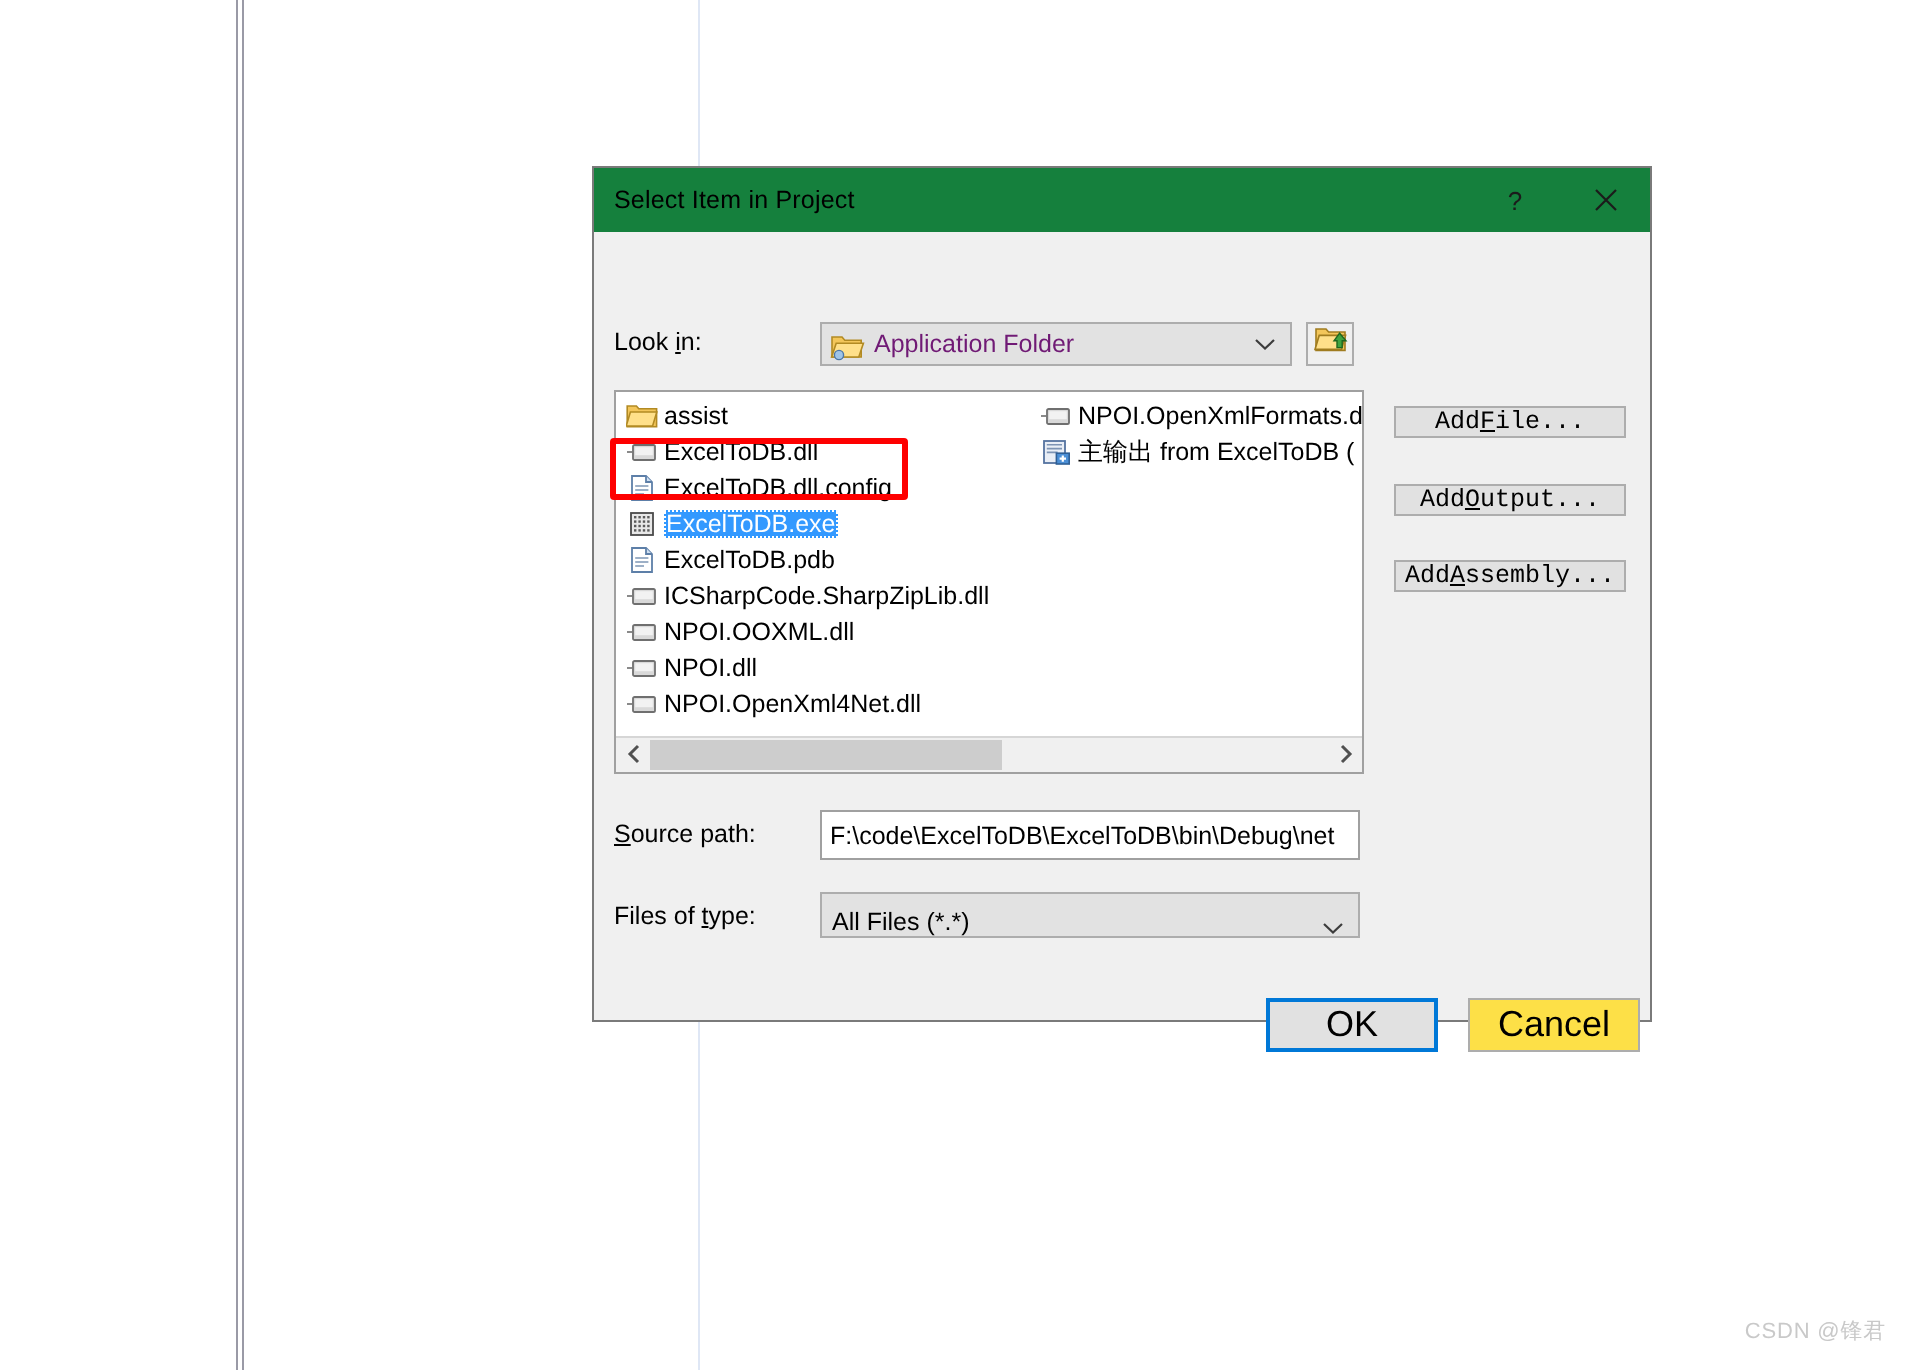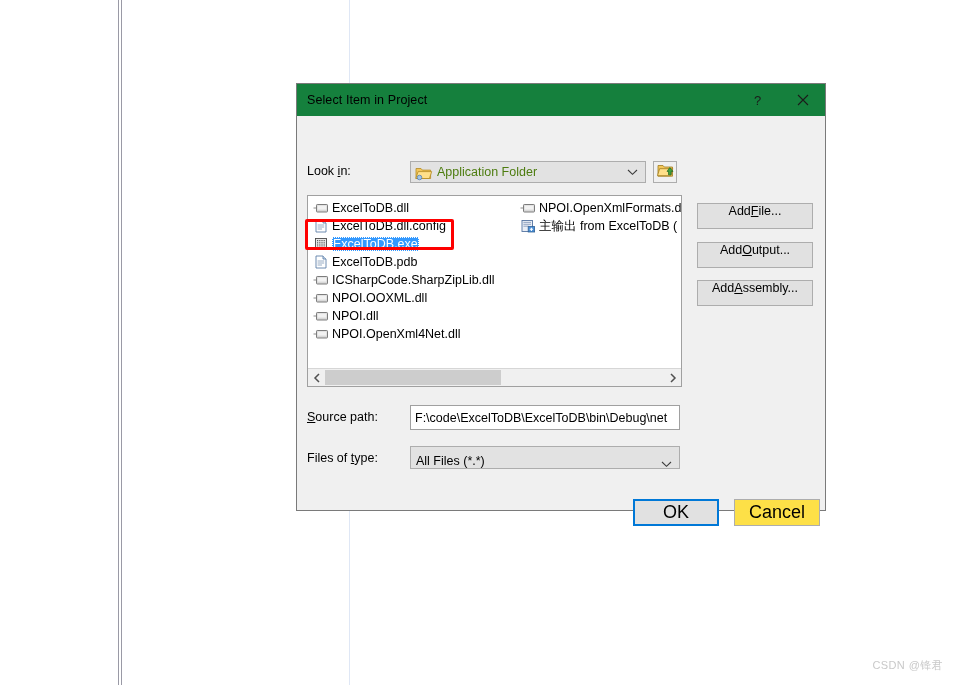--- a/index.html
+++ b/index.html
@@ -101,21 +101,21 @@
     height: 22px;
     background: #e2e2e2;
     border: 1px solid #adadad;
     box-sizing: border-box;
     display: flex;
     align-items: center;
     cursor: default;
   }
   #lookin-combo .combo-text {
     font-size: 12.5px;
-    color: #4d7c0f;
+    color: #701a75;
     margin-left: 26px;
     flex: 1;
     white-space: nowrap;
     overflow: hidden;
   }
   .combo-arrow {
     width: 18px;
     display: flex;
     align-items: center;
     justify-content: center;
@@ -248,31 +248,31 @@
     border-radius: 2px;
     box-sizing: border-box;
     pointer-events: none;
   }
 
   
   .sidebtn {
     position: absolute;
     left: 400px;
     width: 116px;
-    height: 26px;
+    height: 16px;
     background: #e1e1e1;
     border: 1px solid #adadad;
     box-sizing: border-box;
     font-size: 12.5px;
     color: #000;
     display: flex;
-    align-items: flex-start;
+    align-items: flex-end;
     justify-content: center;
     cursor: default;
-    font-family: Liberation Sans, sans-serif;
+    font-family: Liberation Mono, monospace;
   }
   #btn-add-file    { top: 87px; }
   #btn-add-output  { top: 126px; }
   #btn-add-assembly{ top: 164px; }
 
   
   #source-path-input {
     position: absolute;
     left: 113px;
     top: 289px;
@@ -403,20 +403,29 @@
           <path d="M2.6 5.7 h13.2 l-2.1 7 h-13.2 z" fill="#ffe08a" stroke="#a07c20" stroke-width="0.8"></path>
           <path d="M11.5 8.4 v3.4 h2.6 v-3.4 h1.9 L12.8 4.6 L10 8.4 z" fill="#3fa33f" stroke="#1f661f" stroke-width="0.7"></path>
         </svg>
       </span>
     </div>
 
     <div id="filelist">
       <div class="list-cols">
 
         <div class="col left">
+          <div class="fitem">
+            <span class="ficon">
+              <svg width="16" height="14" viewBox="0 0 16 14">
+                <path d="M0.6 2 h4.6 l1.2 1.4 h8.9 v9 h-14.7 z" fill="#f3c65a" stroke="#b28a23" stroke-width="0.8"></path>
+                <path d="M2.2 5 h13.2 l-2.1 7 h-13.2 z" fill="#ffe08a" stroke="#b28a23" stroke-width="0.8"></path>
+              </svg>
+            </span>
+            <span class="fname">assist</span>
+          </div>
 
           <div class="fitem">
             <span class="ficon">
               <svg width="16" height="14" viewBox="0 0 16 14">
                 <path d="M0.5 7 h2.6" stroke="#8a8a8a" stroke-width="1"></path>
                 <rect x="3.5" y="3.5" width="11" height="7.5" rx="0.8" fill="#d9d9d9" stroke="#6f6f6f" stroke-width="0.9"></rect>
                 <rect x="4.6" y="4.6" width="8.8" height="4" fill="#f2f2f2"></rect>
               </svg>
             </span>
             <span class="fname">ExcelToDB.dll</span>

